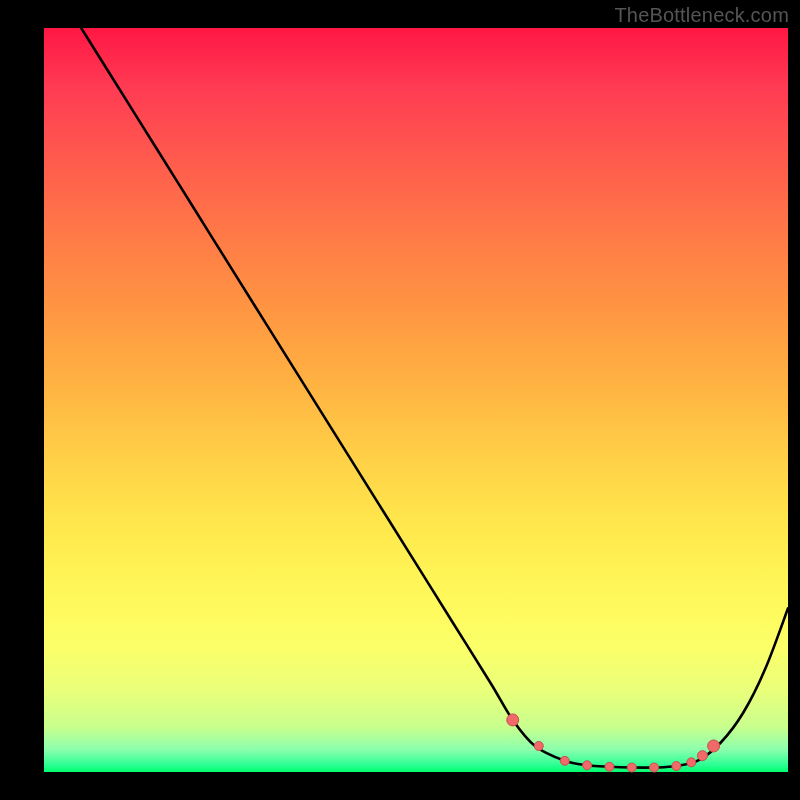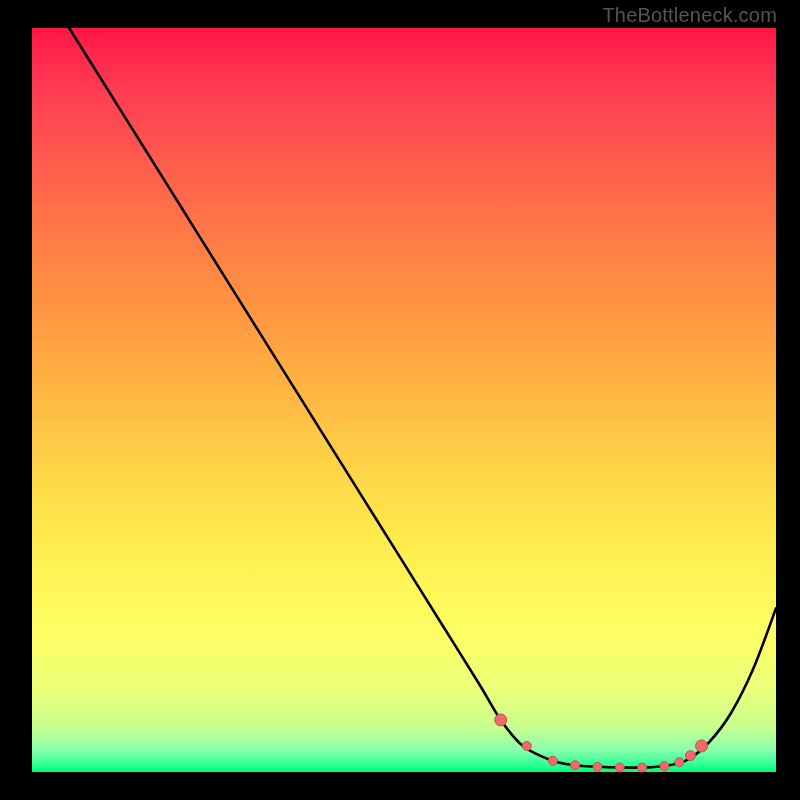--- a/index.html
+++ b/index.html
@@ -7,21 +7,21 @@
     padding: 0;
     width: 800px;
     height: 800px;
     background: #000;
     overflow: hidden;
     font-family: Arial, Helvetica, sans-serif;
   }
   .frame {
     position: absolute;
     top: 0;
-    left: 4px;
+    left: 16px;
     width: 783px;
     height: 800px;
     background: #000;
   }
   .plot-area {
     position: absolute;
     top: 28px;
     left: 28px;
     width: 744px;
     height: 744px;

